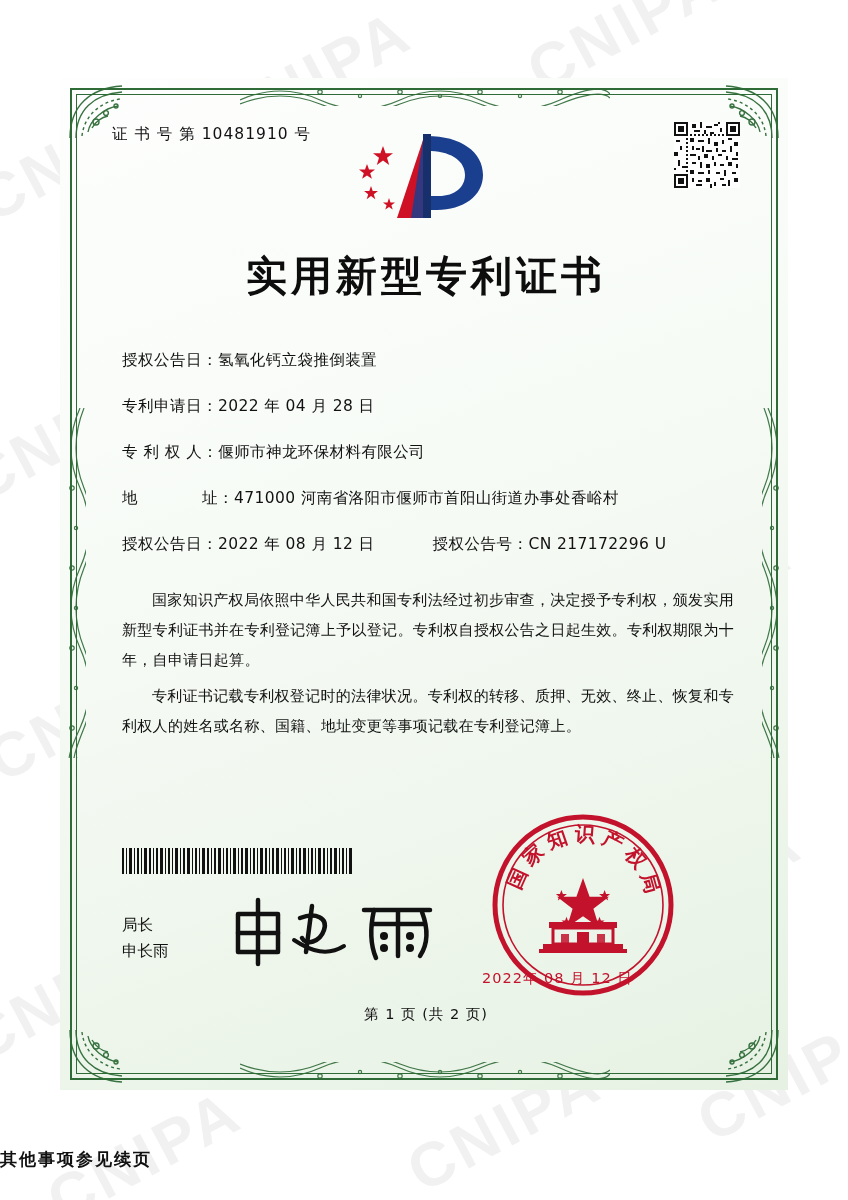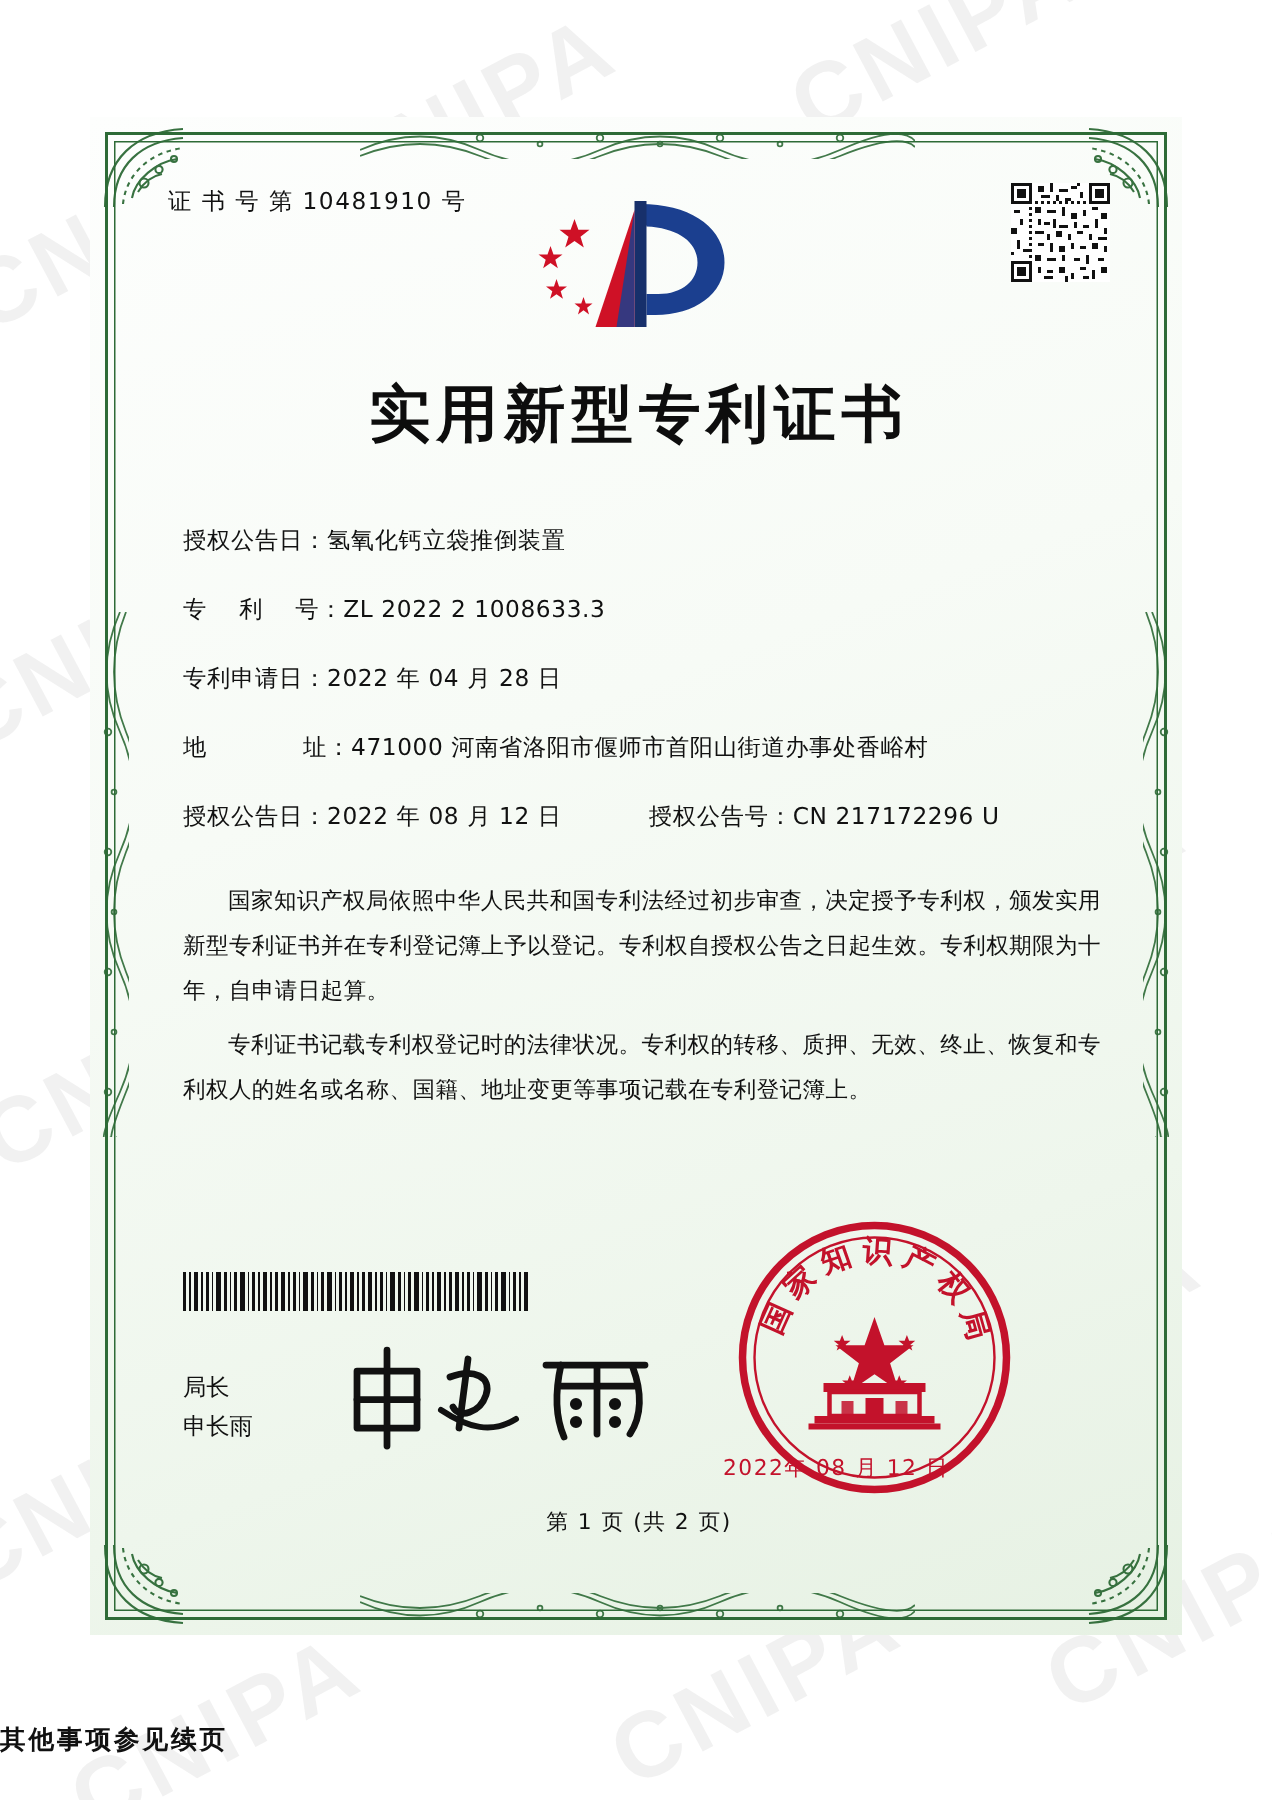--- a/index.html
+++ b/index.html
@@ -485,24 +485,24 @@
       </svg>
     </div>
 
     <div class="title">实用新型专利证书</div>
 
     <div class="fields">
       <div class="field-row">
         <span class="field-label">授权公告日：</span><span class="field-value">氢氧化钙立袋推倒装置</span>
       </div>
       <div class="field-row">
-        <span class="field-label">专　 利　 号：</span><span class="field-value">ZL 2022 2 1008633.3</span>
+        <span class="field-label">专利申请日：</span><span class="field-value">2022 年 04 月 28 日</span>
       </div>
       <div class="field-row">
-        <span class="field-label">专利申请日：</span><span class="field-value">2022 年 04 月 28 日</span>
+        <span class="field-label">专 利 权 人：</span><span class="field-value">偃师市神龙环保材料有限公司</span>
       </div>
       <div class="field-row">
         <span class="field-label">地　　　　址：</span><span class="field-value">471000 河南省洛阳市偃师市首阳山街道办事处香峪村</span>
       </div>
       <div class="field-row">
         <span class="field-label">授权公告日：</span><span class="field-value">2022 年 08 月 12 日</span><span class="inline-second field-label">授权公告号：</span><span class="field-value">CN 217172296 U</span>
       </div>
     </div>
 
     <div class="paragraphs">

